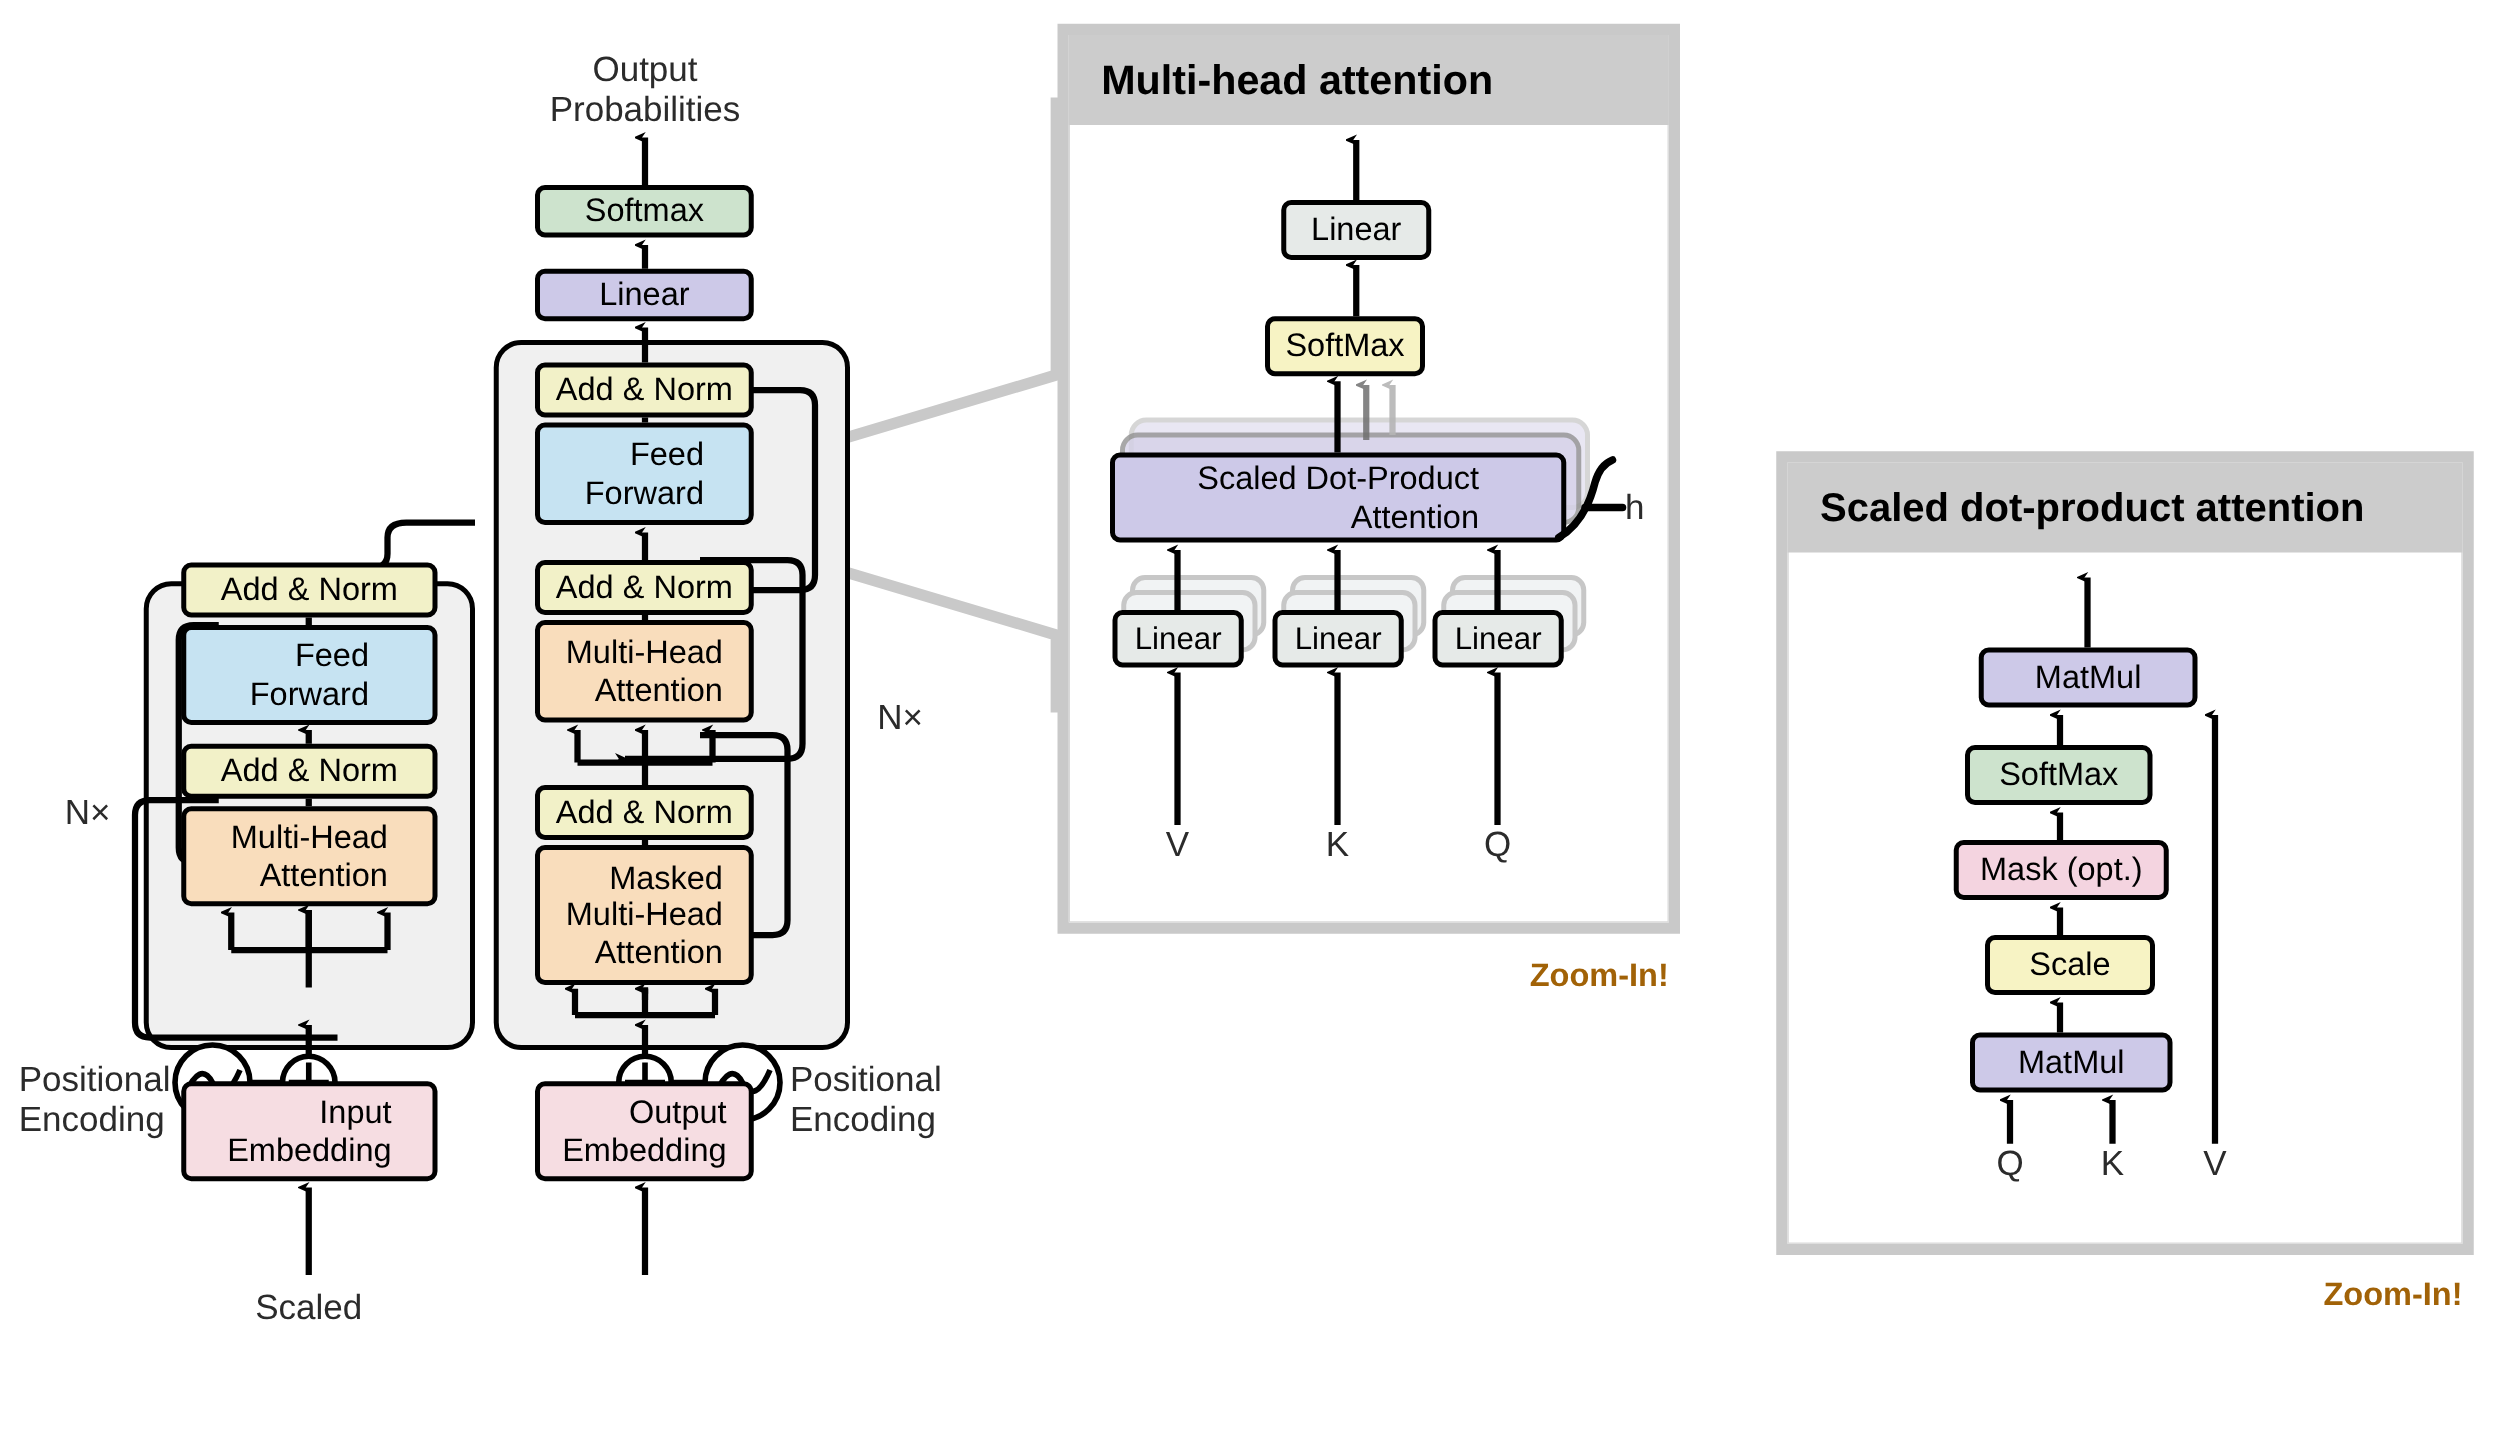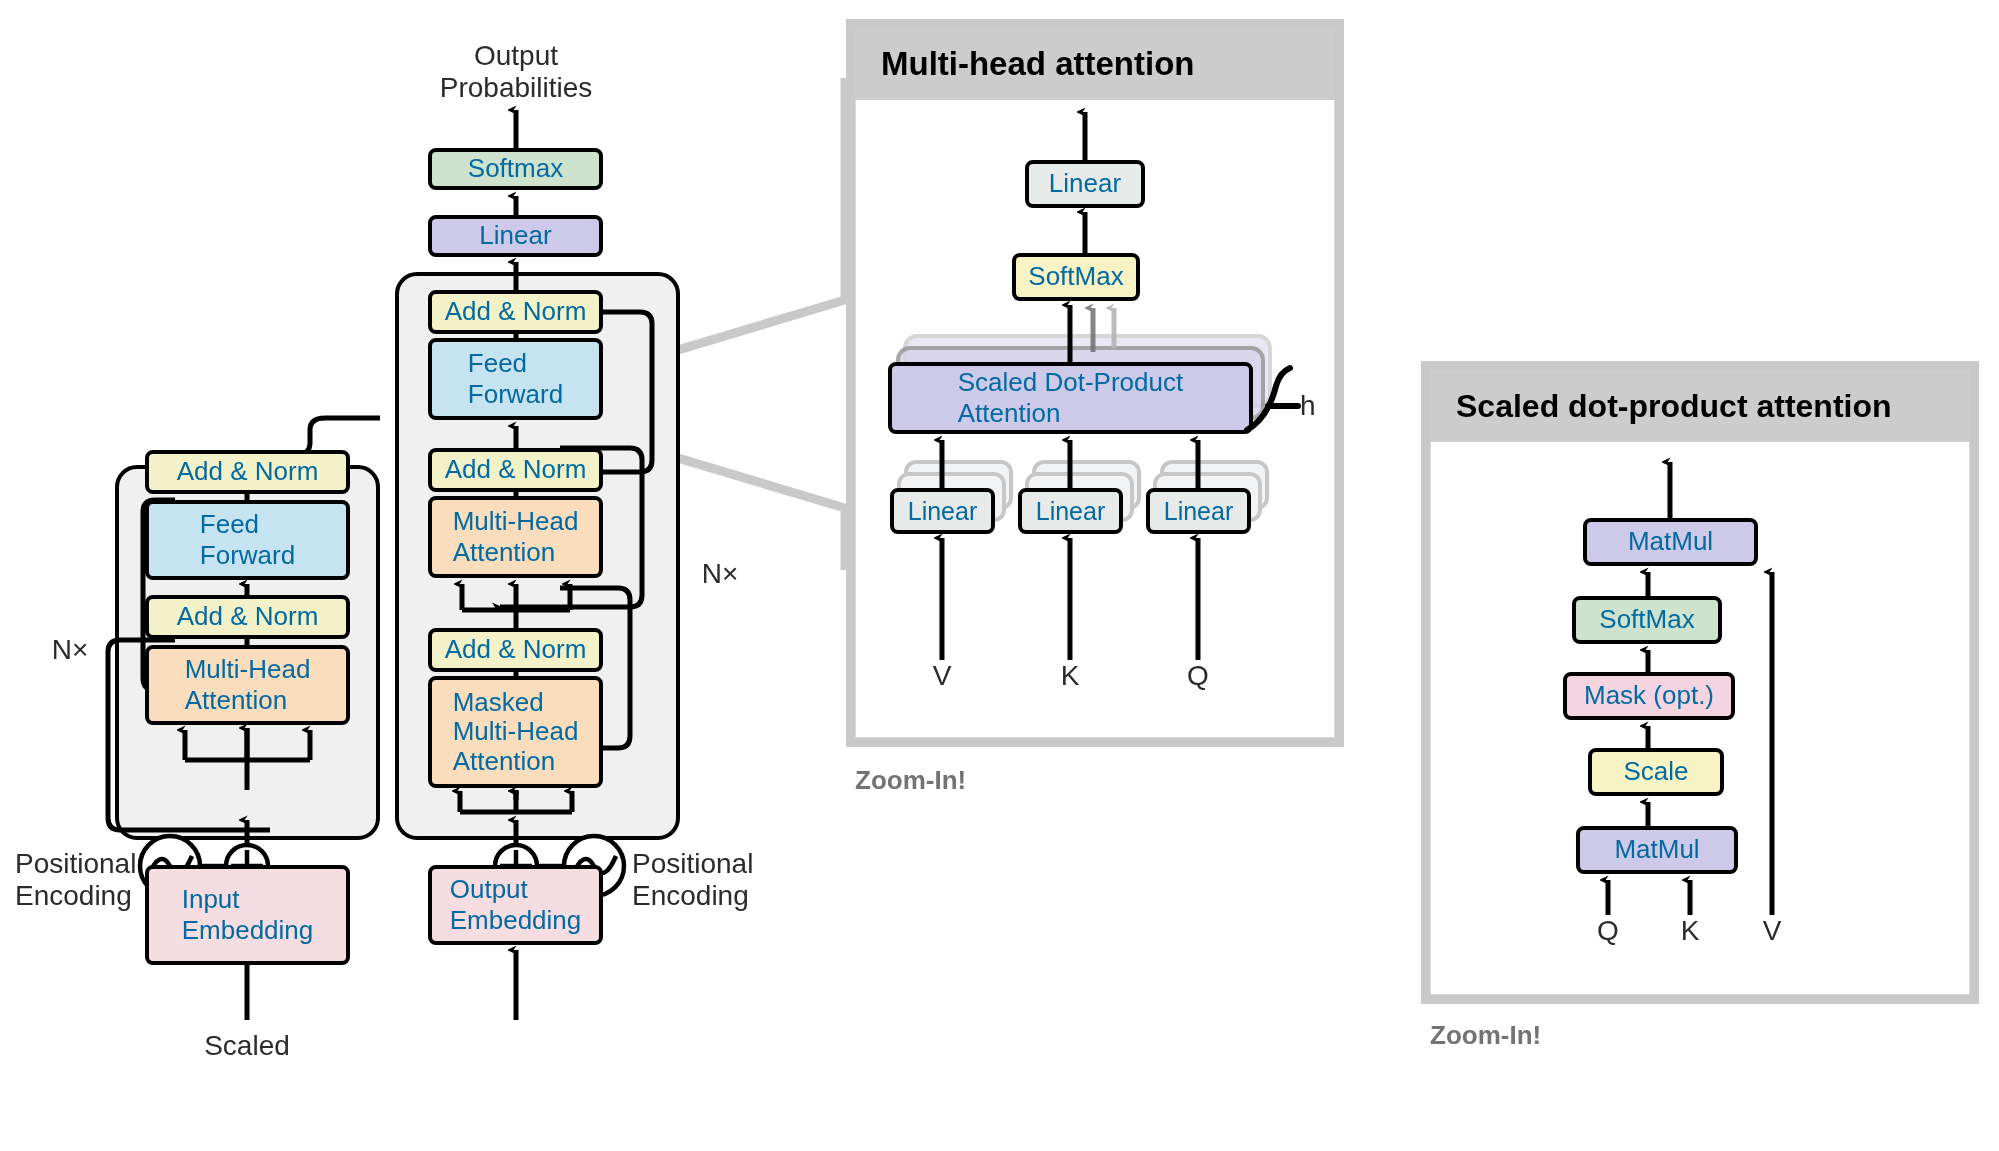--- a/index.html
+++ b/index.html
@@ -3,21 +3,21 @@
 <meta charset="utf-8">
 <style>
   html,body{margin:0;padding:0;background:#ffffff;}
   body{width:1999px;height:1151px;position:relative;overflow:hidden;
        font-family:"Liberation Sans",sans-serif;color:#222;}
   .stage{position:absolute;left:0;top:0;width:1999px;height:1151px;}
 
   
   .box{position:absolute;box-sizing:border-box;border:4px solid #000;
        border-radius:8px;display:flex;align-items:center;justify-content:center;
-       text-align:left;line-height:1.12;color:#0369a1;font-size:26px;
+       text-align:right;line-height:1.12;color:#000000;font-size:26px;
        background:#eceff0;z-index:6;}
   .box.two{line-height:1.18;}
 
   .c-yellow{background:#f2f1c8;}
   .c-blue{background:#c6e3f2;}
   .c-orange{background:#f9ddbc;}
   .c-pink{background:#f6dde2;}
   .c-green{background:#cde3cd;}
   .c-purple{background:#cdc9e8;}
   .c-gray{background:#e6eae8;}
@@ -34,22 +34,22 @@
   .arrowhead{position:absolute;width:0;height:0;z-index:5;
              border-left:11px solid transparent;border-right:11px solid transparent;
              border-bottom:16px solid #000;}
 
   
   .panel{position:absolute;box-sizing:border-box;background:#ffffff;
          border:1px solid #d8d8d8;box-shadow:0 0 0 9px #c9c9c9;z-index:3;}
   .panel-title{position:absolute;box-sizing:border-box;background:#cccccc;
         display:flex;align-items:center;padding-left:26px;
         font-weight:bold;font-size:33px;color:#000;z-index:4;}
-  .zoomcap{position:absolute;font-weight:bold;font-size:26px;color:#737373;
-        text-align:left;z-index:7;}
+  .zoomcap{position:absolute;font-weight:bold;font-size:26px;color:#a16207;
+        text-align:right;z-index:7;}
 
   
   svg.ov{position:absolute;left:0;top:0;width:1999px;height:1151px;
          overflow:visible;pointer-events:none;}
   svg.ov.under{z-index:1;}
   svg.ov.mid{z-index:5;}
   svg.ov.top{z-index:8;}
 </style>
 </head>
 <body>
@@ -91,21 +91,21 @@
 
   <div class="box c-yellow" style="left:145px;top:595px;width:205px;height:44px;">
     <span>Add &amp; Norm</span>
   </div>
 
   <div class="box two c-orange" style="left:145px;top:645px;width:205px;height:80px;">
     <span style="white-space:pre-line">Multi-Head
 Attention</span>
   </div>
 
-  <div class="box two c-pink" style="left:145px;top:865px;width:205px;height:100px;">
+  <div class="box two c-pink" style="left:145px;top:865px;width:205px;height:80px;">
     <span style="white-space:pre-line">Input
 Embedding</span>
   </div>
 
   <svg class="ov mid">
     <defs>
       <marker id="ah" markerWidth="10" markerHeight="10" refX="4.6" refY="8.4" orient="auto" markerUnits="userSpaceOnUse">
         <path d="M 0.2 9 L 4.6 -1 L 9 9 L 4.6 6 Z" fill="#000"></path>
       </marker>
       <marker id="ahL" markerWidth="10" markerHeight="10" refX="1" refY="5" orient="auto" markerUnits="userSpaceOnUse">

